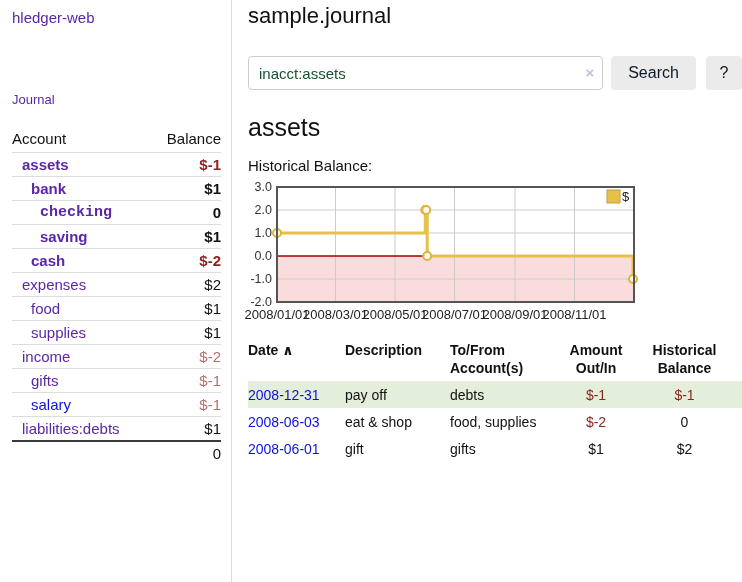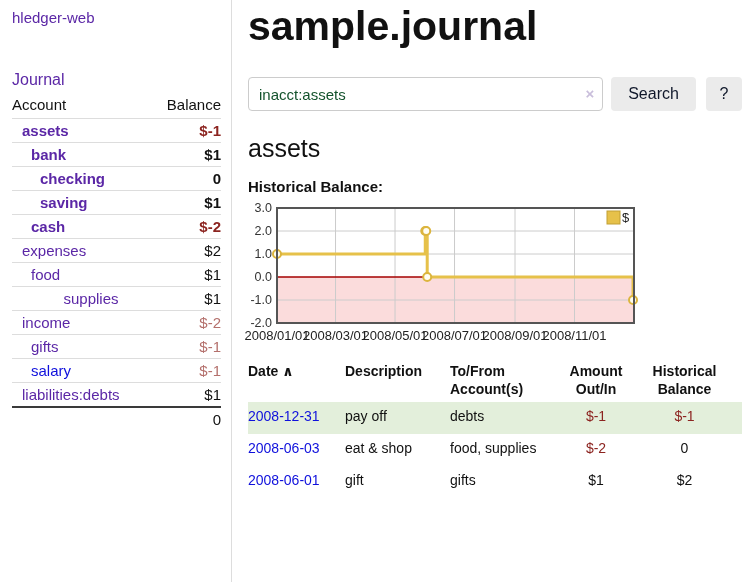--- a/index.html
+++ b/index.html
@@ -19,58 +19,58 @@
   .bold{font-weight:700}
   .neg{color:var(--neg)}
   .muted-neg{color:var(--muted-neg)}
 
   
   .sidebar{
     position:absolute;left:0;top:0;width:232px;height:582px;
     border-right:1px solid #ddd;padding:9px 10px 0 12px;
   }
   .brand{display:block;color:var(--purple);font-size:15px}
-  .nav-journal{display:block;margin-top:45px;color:var(--purple);font-size:16px}
-  .acct-table{width:100%;border-collapse:collapse;margin-top:4px;font-size:15px;line-height:16px}
+  .nav-journal{display:block;margin-top:66px;color:var(--purple);font-size:13px}
+  .acct-table{width:100%;border-collapse:collapse;margin-top:20px;font-size:15px;line-height:16px}
   .acct-table th{font-weight:400;text-align:left;padding:4px 0 5px}
   .acct-table th.num,.acct-table td.bal{text-align:right}
   .acct-table tbody tr{border-top:1px solid #ddd}
   .acct-table td{padding:4px 0 3px}
   .acct-table tr.total-row{border-top:2px solid #3a3a3a}
   .acct-table tr.total-row td{padding:4px 0 4px;text-align:right}
 
   
   .main{position:absolute;left:248px;top:0;width:494px}
-  h1.page-title{font-size:41px;font-weight:700;margin:3px 0 8px;letter-spacing:0}
+  h1.page-title{font-size:22px;font-weight:400;margin:3px 0 8px;letter-spacing:0}
   .search-row{display:flex;align-items:center;margin-top:27px;height:34px}
   .search-box{position:relative;width:364px;height:34px}
   .search-box input{
     width:100%;height:34px;border:1px solid #ccc;border-radius:4px;
     padding:0 28px 0 10px;font-size:15px;color:#14532d;font-family:inherit;outline:none;
   }
   .clear-x{
     position:absolute;right:9px;top:7px;color:#c9bedb;font-weight:700;font-size:15px;
     line-height:20px;cursor:pointer;
   }
   .btn{
     height:34px;background:#ebebeb;border:0;border-radius:4px;color:#0f172a;
     font-size:16px;font-family:inherit;cursor:pointer;
   }
   .btn-search{margin-left:8px;padding:0 17px}
   .btn-help{margin-left:10px;width:37px;padding:0}
   h2.acct-heading{font-size:25px;font-weight:400;margin:23px 0 0}
-  .chart-label{font-size:15px;font-weight:700;margin-top:15px}
+  .chart-label{font-size:15px;font-weight:400;margin-top:15px}
   svg.chart{display:block;margin-top:8px;overflow:visible}
   svg.chart text{font-family:"Liberation Sans","DejaVu Sans",sans-serif}
 
   
   table.register{border-collapse:collapse;table-layout:fixed;width:494px;margin-top:14px;font-size:14px;line-height:18px}
   table.register th{font-weight:700;text-align:left;vertical-align:top;padding:3px 0 4px}
   table.register th.num,table.register td.num{text-align:center}
-  table.register td{padding:5px 0 9px;vertical-align:top}
+  table.register td{padding:5px 0 4px;vertical-align:top}
   table.register td.last,table.register th.last{padding-right:10px}
   table.register tbody tr.odd{background:var(--green)}
   .sort-icon{font-weight:700}
 </style>
 </head>
 <body>
 
 <div class="sidebar">
   <a class="brand">hledger-web</a>
   <a class="nav-journal">Journal</a>
@@ -84,41 +84,41 @@
     <tbody>
         <tr>
           <td style="padding-left: 10px;"><a class="link-purple bold">assets</a></td>
           <td class="bal neg bold">$-1</td>
         </tr>
         <tr>
           <td style="padding-left: 19px;"><a class="link-purple bold">bank</a></td>
           <td class="bal  bold">$1</td>
         </tr>
         <tr>
-          <td style="padding-left: 28px;"><a class="link-purple bold">checking</a></td>
+          <td style="padding-left: 28px; font-family: Liberation Mono, monospace;"><a class="link-purple bold">checking</a></td>
           <td class="bal  bold">0</td>
         </tr>
         <tr>
           <td style="padding-left: 28px;"><a class="link-purple bold">saving</a></td>
           <td class="bal  bold">$1</td>
         </tr>
         <tr>
           <td style="padding-left: 19px;"><a class="link-purple bold">cash</a></td>
           <td class="bal neg bold">$-2</td>
         </tr>
         <tr>
           <td style="padding-left: 10px;"><a class="link-purple">expenses</a></td>
           <td class="bal">$2</td>
         </tr>
         <tr>
           <td style="padding-left: 19px;"><a class="link-purple">food</a></td>
           <td class="bal">$1</td>
         </tr>
         <tr>
-          <td style="padding-left: 19px; text-align: center;"><a class="link-purple">supplies</a></td>
+          <td style="padding-left: 19px;"><a class="link-purple">supplies</a></td>
           <td class="bal">$1</td>
         </tr>
         <tr>
           <td style="padding-left: 10px;"><a class="link-purple">income</a></td>
           <td class="bal muted-neg">$-2</td>
         </tr>
         <tr>
           <td style="padding-left: 19px;"><a class="link-purple">gifts</a></td>
           <td class="bal muted-neg">$-1</td>
         </tr>

